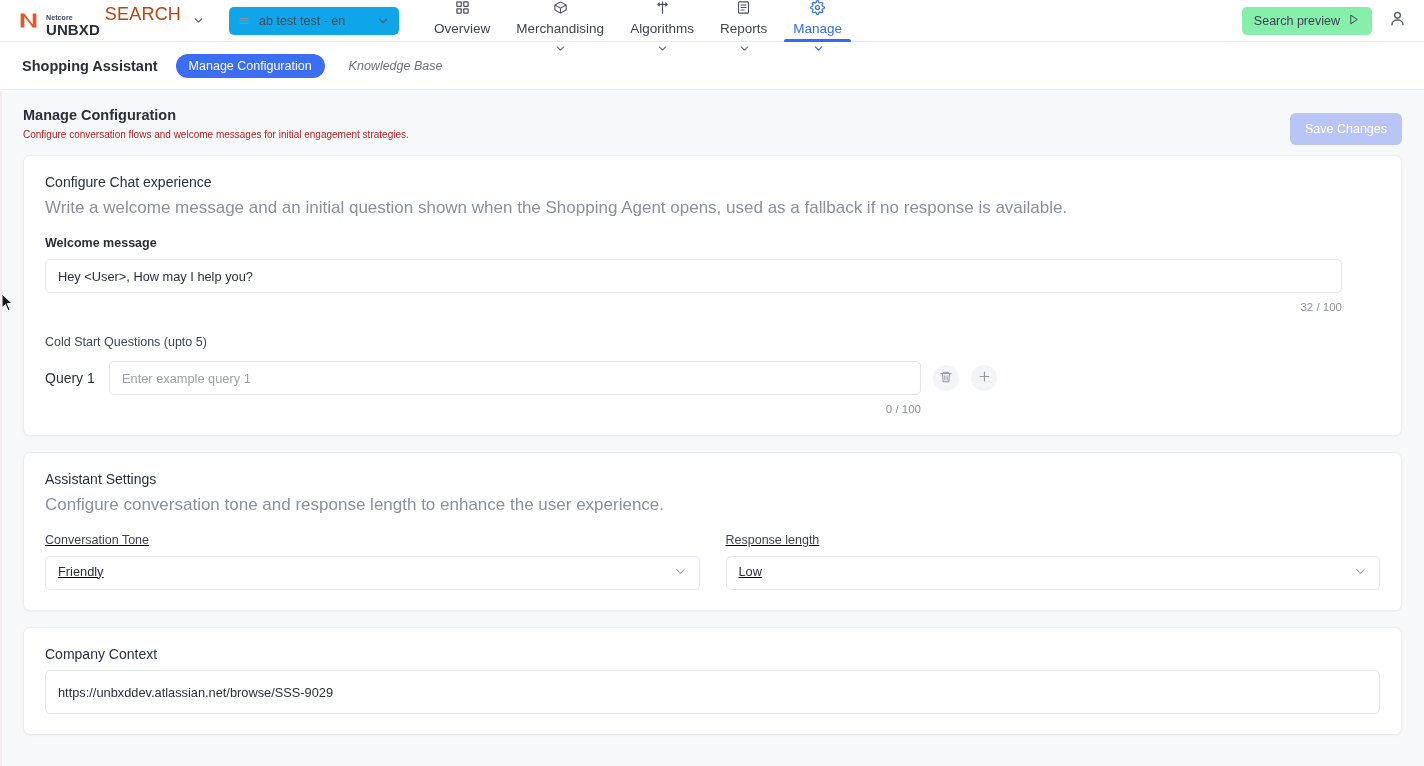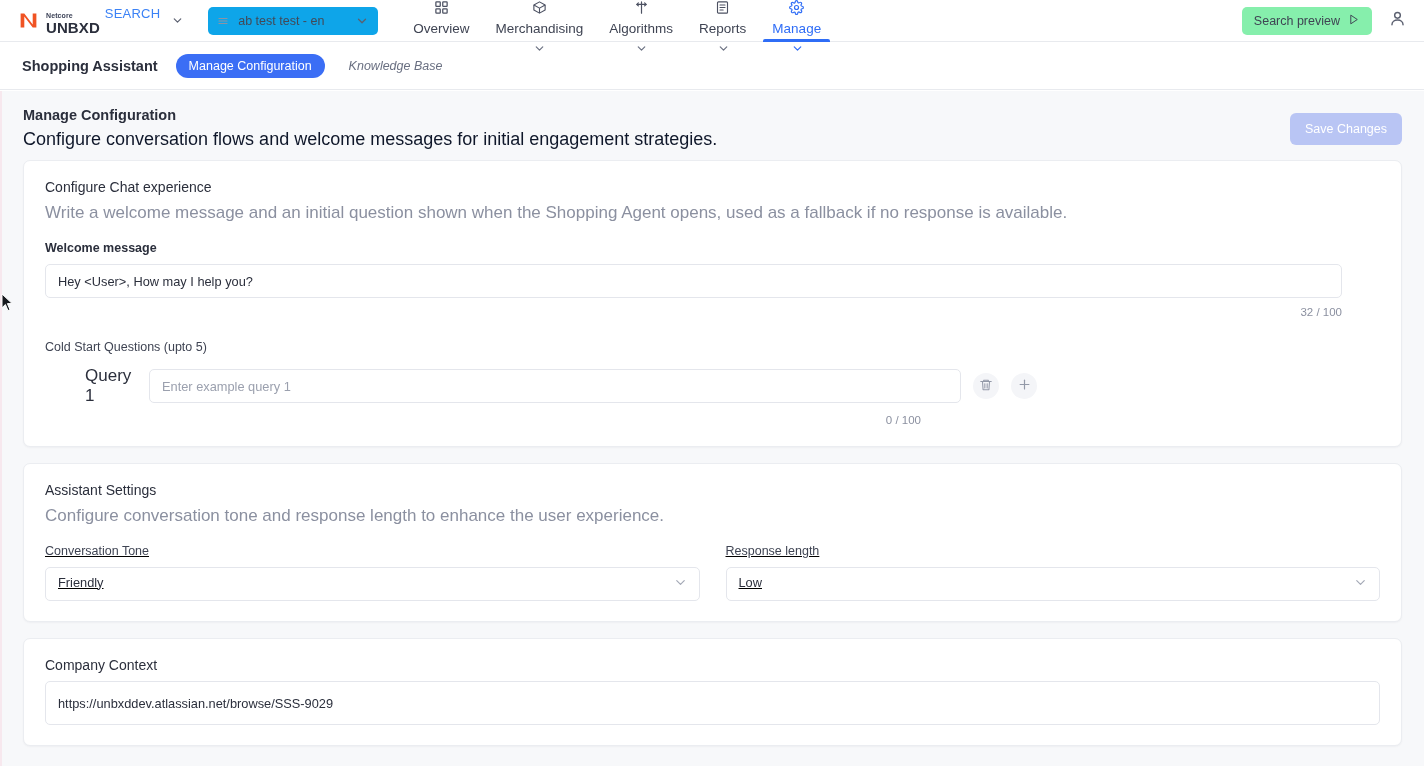--- a/index.html
+++ b/index.html
@@ -30,21 +30,21 @@
   .brand-text { display: flex; align-items: baseline; gap: 5px; }
   .brand-stack { display: flex; flex-direction: column; line-height: 1; }
   .brand-netcore {
     font-size: 7px; font-weight: 700; color: #3c4257;
     letter-spacing: .1px; margin-bottom: 1px;
   }
   .brand-unbxd {
     font-size: 15px; font-weight: 700; color: #2b2f3c; letter-spacing: .1px;
   }
   .brand-search {
-    font-size: 13px; font-weight: 400; color: #3b82f6; letter-spacing: .2px;
+    font-size: 18px; font-weight: 400; color: #c2410c; letter-spacing: .2px;
   }
   .brand-caret { margin-left: 4px; color: #5b6070; display:flex; align-items:center;}
 
   .project-select {
     margin-left: 24px;
     width: 170px; height: 28px;
     background: #0ea5e9;
     border-radius: 5px;
     display: flex; align-items: center;
     padding: 0 9px;
@@ -121,21 +121,21 @@
     width: 2px; background: #f7e8ee;
   }
 
   .page-head {
     display: flex; align-items: flex-start;
     padding: 16px 22px 10px 23px;
   }
   .page-head-text h1 {
     font-size: 14.5px; font-weight: 600; color: #2b2f3c; margin-bottom: 6px;
   }
-  .page-head-text p { font-size: 18px; color: #0f172a; }
+  .page-head-text p { font-size: 10px; color: #b91c1c; }
   .save-btn {
     margin-left: auto; margin-top: 6px;
     background: #b9c5f4; color: #ffffff;
     border: none; border-radius: 6px;
     font-size: 12.5px; font-family: inherit;
     padding: 9px 15px; cursor: not-allowed;
   }
 
   .card {
     background: #ffffff;
@@ -163,21 +163,21 @@
   }
   .text-input::placeholder { color: #9ba0ae; }
   .welcome-wrap { width: 1297px; }
   .counter {
     font-size: 11.5px; color: #8b90a0;
     text-align: right; margin-top: 8px;
   }
 
   .cold-label { font-size: 12.5px; color: #3f4453; margin: 22px 0 12px 0; }
   .query-row { display: flex; align-items: center; gap: 12px; }
-  .query-tag { font-size: 17px; color: #2b2f3c; width: 52px; margin-left: 40px; }
+  .query-tag { font-size: 14px; color: #2b2f3c; width: 52px; }
   .query-input-wrap { width: 812px; }
   .icon-btn {
     width: 26px; height: 26px; border-radius: 50%;
     background: #f4f5f8; border: none;
     display: flex; align-items: center; justify-content: center;
     color: #9399a8; cursor: pointer; flex-shrink: 0;
   }
   .query-counter {
     font-size: 11.5px; color: #8b90a0;
     width: 876px; text-align: right; margin-top: 8px;

